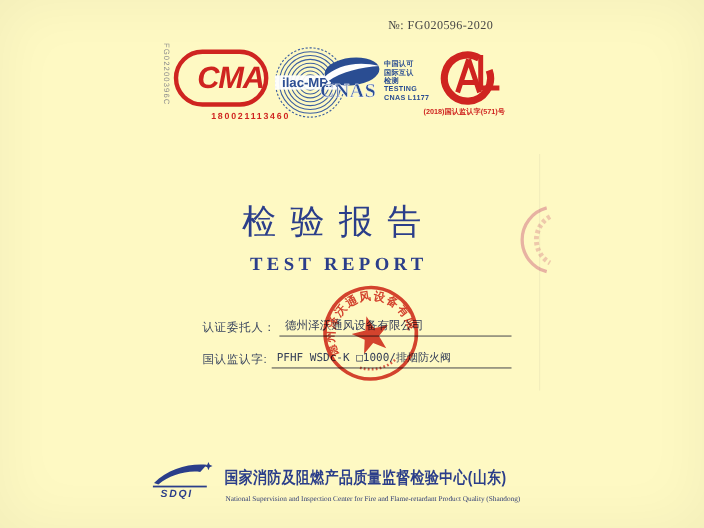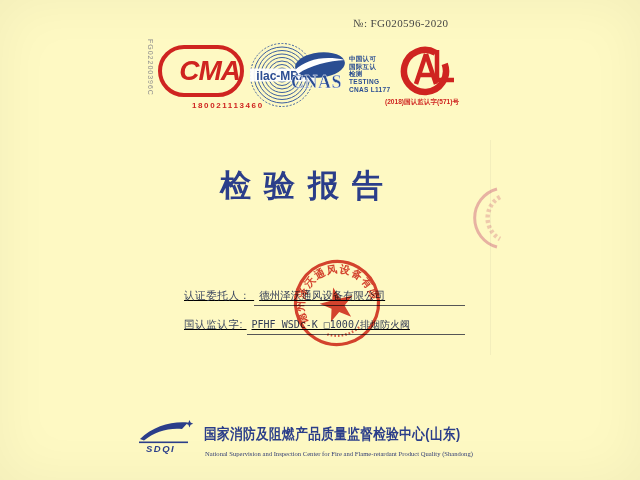--- a/index.html
+++ b/index.html
@@ -22,29 +22,29 @@
     color:#cf2420;letter-spacing:1.6px;margin-left:36px;}
   
   .ilac-stamp{position:absolute;left:249px;top:42px;}
   .cnas-logo{position:absolute;left:291px;top:51px;}
   .cnas-lines{position:absolute;left:349px;top:55px;font-size:6.5px;line-height:7.7px;
     color:#2a4d92;font-weight:bold;letter-spacing:.3px;}
   .cal-logo{position:absolute;left:399px;top:45px;}
   .cal-caption{position:absolute;left:385px;top:98px;font-size:6.6px;color:#cf2420;font-weight:bold;}
   
   .title-block{position:absolute;left:158px;top:165px;width:300px;text-align:center;color:#2b3e8a;}
-  .title-cn{font-size:31px;font-weight:bold;letter-spacing:13px;white-space:nowrap;}
+  .title-cn{font-size:31px;font-weight:normal;letter-spacing:13px;white-space:nowrap;margin-top:16px;}
   .title-en{font-family:"Liberation Serif",serif;font-size:17px;font-weight:bold;
     letter-spacing:4px;margin-top:7px;}
   
   .edge-stamp{position:absolute;left:466px;top:186px;opacity:.75;}
   .fold-line{position:absolute;left:490px;top:140px;width:1px;height:215px;background:rgba(110,110,110,.08);}
   
   .fields{position:absolute;left:184px;top:289px;width:281px;height:90px;}
-  .field-row{position:absolute;left:0;width:100%;display:flex;align-items:flex-start;text-decoration:underline;}
+  .field-row{position:absolute;left:0;width:100%;display:flex;align-items:center;}
   .field-row.r1{top:0;}
   .field-row.r2{top:29px;}
   .field-row.r3{top:61px;}
   .field-label{font-size:10.5px;color:#39455f;white-space:pre;letter-spacing:.6px;flex:none;}
   .field-value-cell{flex:1;border-bottom:1.4px solid #565656;padding:0 0 2px 5px;
     font-size:10.5px;color:#333d57;white-space:nowrap;}
   .field-value-cell.mono{font-family:"DejaVu Sans Mono",monospace;font-size:10px;}
   
   .main-stamp{position:absolute;left:290px;top:256px;mix-blend-mode:multiply;opacity:.95;}
   
@@ -105,20 +105,21 @@
     <g stroke="#cf2420" fill="none">
       <path d="M 36.5 7.8 A 21 21 0 1 0 45.7 18.8" stroke-width="6.5"></path>
       <path d="M 27,9 L 17,39 M 27,9 L 37,39 M 20.5,30 L 34,30" stroke-width="4.5"></path>
       <path d="M 38,5 L 38,35 L 55,35" stroke-width="4.5"></path>
     </g>
   </svg>
   <div class="cal-caption">(2018)国认监认字(571)号</div>
 
   <div class="title-block">
     <div class="title-cn">检验报告</div>
+    <div class="title-en">TEST REPORT</div>
   </div>
 
   <svg class="edge-stamp" width="38" height="66" viewBox="0 0 38 66">
     <path d="M 31,3 A 30 30 0 0 0 31,61" stroke="#e09b98" stroke-width="3" fill="none"></path>
     <path d="M 34,11 A 24 24 0 0 0 34,53" stroke="#dc8f8d" stroke-width="4.5" stroke-dasharray="3 2.5" fill="none" opacity="0.6"></path>
   </svg>
   <div class="fold-line"></div>
 
   <div class="fields">
     <div class="field-row r1">

